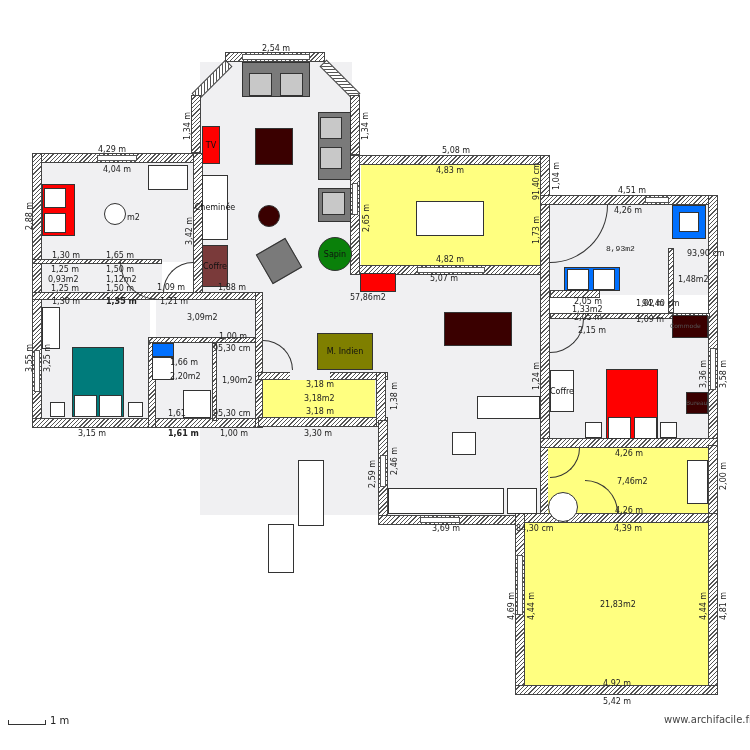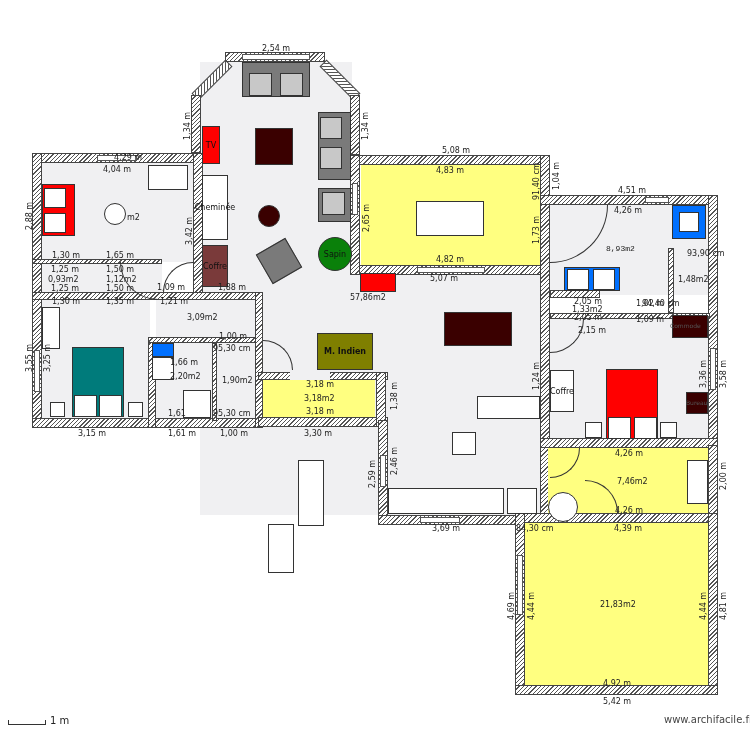--- a/index.html
+++ b/index.html
@@ -125,21 +125,21 @@
   <div class="furn brown center" style="left:202px;top:245px;width:26px;height:42px;">
       <span>Coffre</span>
     </div>
   <div class="furn dark circle" style="left:258px;top:205px;width:22px;height:22px;"></div>
   <div class="furn grey" style="left:262px;top:244px;width:34px;height:34px;transform:rotate(-30deg);"></div>
   <div class="furn green center" style="left:318px;top:237px;width:34px;height:34px;">
       <span>Sapin</span>
     </div>
   <div class="furn red" style="left:360px;top:273px;width:36px;height:19px;"></div>
   <div class="furn white" style="left:416px;top:201px;width:68px;height:35px;"></div>
-  <div class="furn olive center" style="left:317px;top:333px;width:56px;height:37px;font-weight:bold;">
+  <div class="furn olive center" style="left:317px;top:333px;width:56px;height:37px;">
       <span>M. Indien</span>
     </div>
   <div class="furn dark" style="left:444px;top:312px;width:68px;height:34px;"></div>
   <div class="furn white" style="left:477px;top:396px;width:63px;height:23px;"></div>
   <div class="furn white" style="left:452px;top:432px;width:24px;height:23px;"></div>
   <div class="furn white" style="left:388px;top:488px;width:116px;height:26px;"></div>
   <div class="furn white" style="left:507px;top:488px;width:30px;height:26px;"></div>
 
   <div class="furn red" style="left:42px;top:184px;width:33px;height:52px;"></div>
   <div class="furn white" style="left:44px;top:188px;width:22px;height:20px;"></div>
@@ -177,41 +177,41 @@
 
   <div class="furn white" style="left:687px;top:460px;width:21px;height:44px;"></div>
   <div class="furn white circle" style="left:548px;top:492px;width:30px;height:30px;"></div>
 
   <div class="furn white" style="left:298px;top:460px;width:26px;height:66px;"></div>
   <div class="furn white" style="left:268px;top:524px;width:26px;height:49px;"></div>
 
   <span class="lbl" style="left:262px;top:45px;">2,54 m</span>
   <span class="lbl" style="left:350px;top:294px;">57,86m2</span>
   <span class="lbl" style="left:127px;top:214px;">m2</span>
-  <span class="lbl" style="left:114px;top:146px;margin-top:8px;">4,29 m</span>
+  <span class="lbl" style="left:98px;top:146px;">4,29 m</span>
   <span class="lbl" style="left:103px;top:166px;">4,04 m</span>
   <span class="lbl" style="left:52px;top:252px;">1,30 m</span>
   <span class="lbl" style="left:106px;top:252px;">1,65 m</span>
   <span class="lbl" style="left:51px;top:266px;">1,25 m</span>
   <span class="lbl" style="left:48px;top:276px;">0,93m2</span>
   <span class="lbl" style="left:51px;top:285px;">1,25 m</span>
   <span class="lbl" style="left:106px;top:266px;">1,50 m</span>
   <span class="lbl" style="left:106px;top:276px;">1,12m2</span>
   <span class="lbl" style="left:106px;top:285px;">1,50 m</span>
   <span class="lbl" style="left:52px;top:298px;">1,30 m</span>
-  <span class="lbl" style="left:106px;top:298px;">1,35 m</span>
+  <span class="lbl" style="left:106px;top:298px;font-weight:bold;">1,35 m</span>
   <span class="lbl" style="left:78px;top:430px;">3,15 m</span>
   <span class="lbl" style="left:187px;top:314px;">3,09m2</span>
   <span class="lbl" style="left:160px;top:298px;">1,21 m</span>
   <span class="lbl" style="left:157px;top:284px;">1,09 m</span>
   <span class="lbl" style="left:218px;top:284px;">1,88 m</span>
   <span class="lbl" style="left:170px;top:333px;margin-top:26px;">1,66 m</span>
   <span class="lbl" style="left:170px;top:373px;">2,20m2</span>
   <span class="lbl" style="left:168px;top:410px;">1,61</span>
-  <span class="lbl" style="left:168px;top:430px;">1,61 m</span>
+  <span class="lbl" style="left:168px;top:430px;font-weight:bold;">1,61 m</span>
   <span class="lbl" style="left:219px;top:333px;">1,00 m</span>
   <span class="lbl" style="left:213px;top:345px;">95,30 cm</span>
   <span class="lbl" style="left:222px;top:377px;">1,90m2</span>
   <span class="lbl" style="left:213px;top:410px;">95,30 cm</span>
   <span class="lbl" style="left:220px;top:430px;">1,00 m</span>
   <span class="lbl" style="left:306px;top:381px;">3,18 m</span>
   <span class="lbl" style="left:304px;top:395px;">3,18m2</span>
   <span class="lbl" style="left:306px;top:408px;">3,18 m</span>
   <span class="lbl" style="left:304px;top:430px;">3,30 m</span>
   <span class="lbl" style="left:442px;top:147px;">5,08 m</span>

